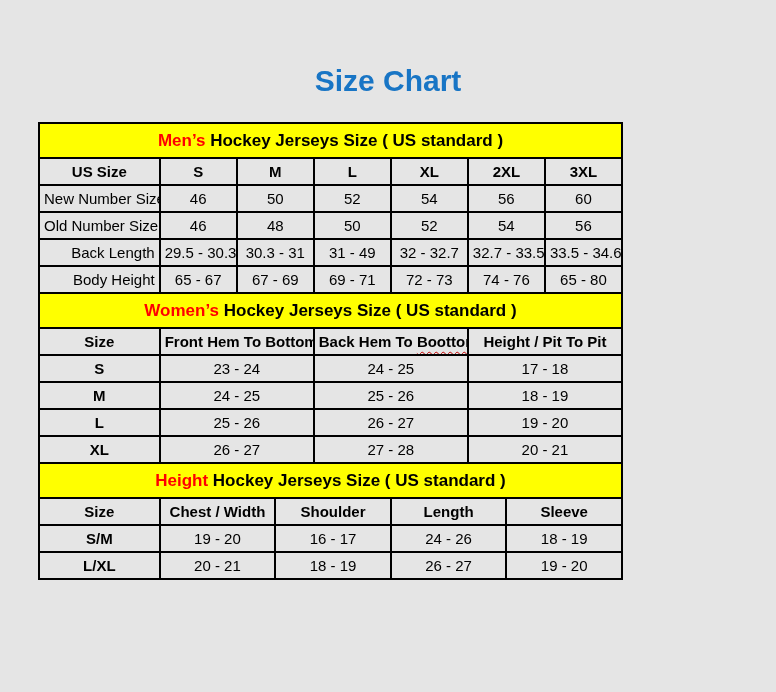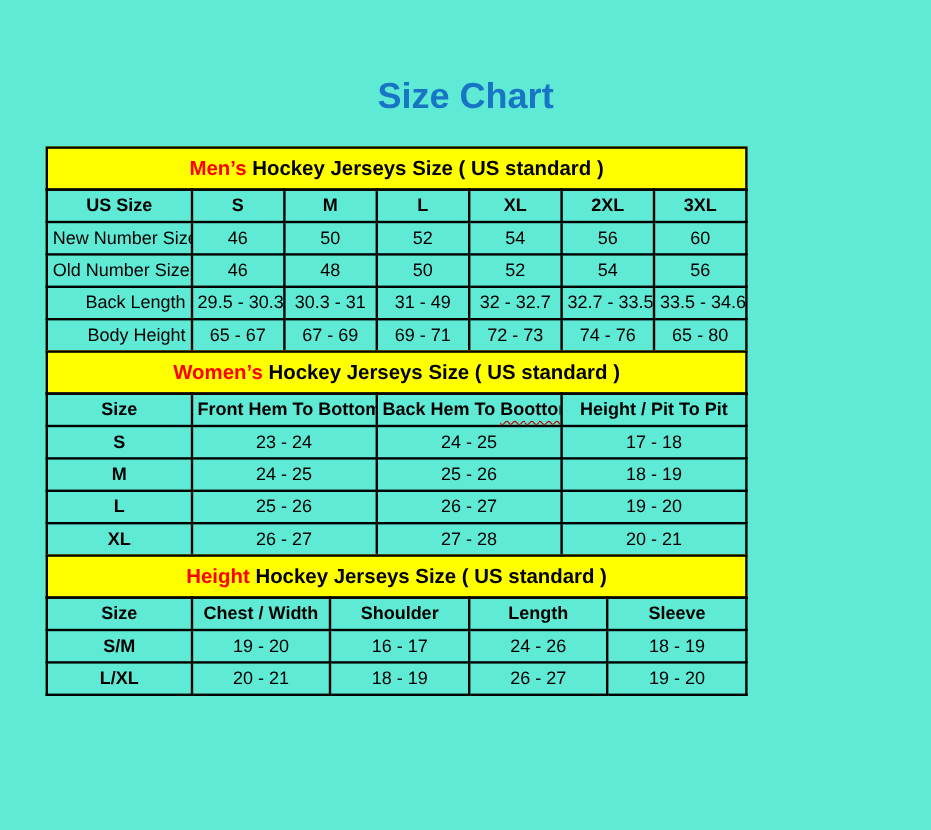--- a/index.html
+++ b/index.html
@@ -2,21 +2,21 @@
 <html><head>
 <meta charset="utf-8">
 <style>
   * { margin: 0; padding: 0; box-sizing: border-box; }
   html, body {
     width: 776px; height: 692px;
     background: #ffffff;
     font-family: "Liberation Sans", sans-serif;
     color: #000000;
   }
-  .page { position: relative; width: 776px; height: 692px; overflow: hidden; background: #5eead4; padding-left: 48px; }
+  .page { position: relative; width: 776px; height: 692px; overflow: hidden; background: #e5e5e5; padding-left: 48px; }
 
   .title {
     position: absolute; top: 64px; left: 0; width: 776px;
     text-align: center;
     font-size: 30px; font-weight: bold; color: #1875c5;
     letter-spacing: 0px;
   }
 
   .chart { position: absolute; top: 122px; left: 38px; width: 585px; }
 

